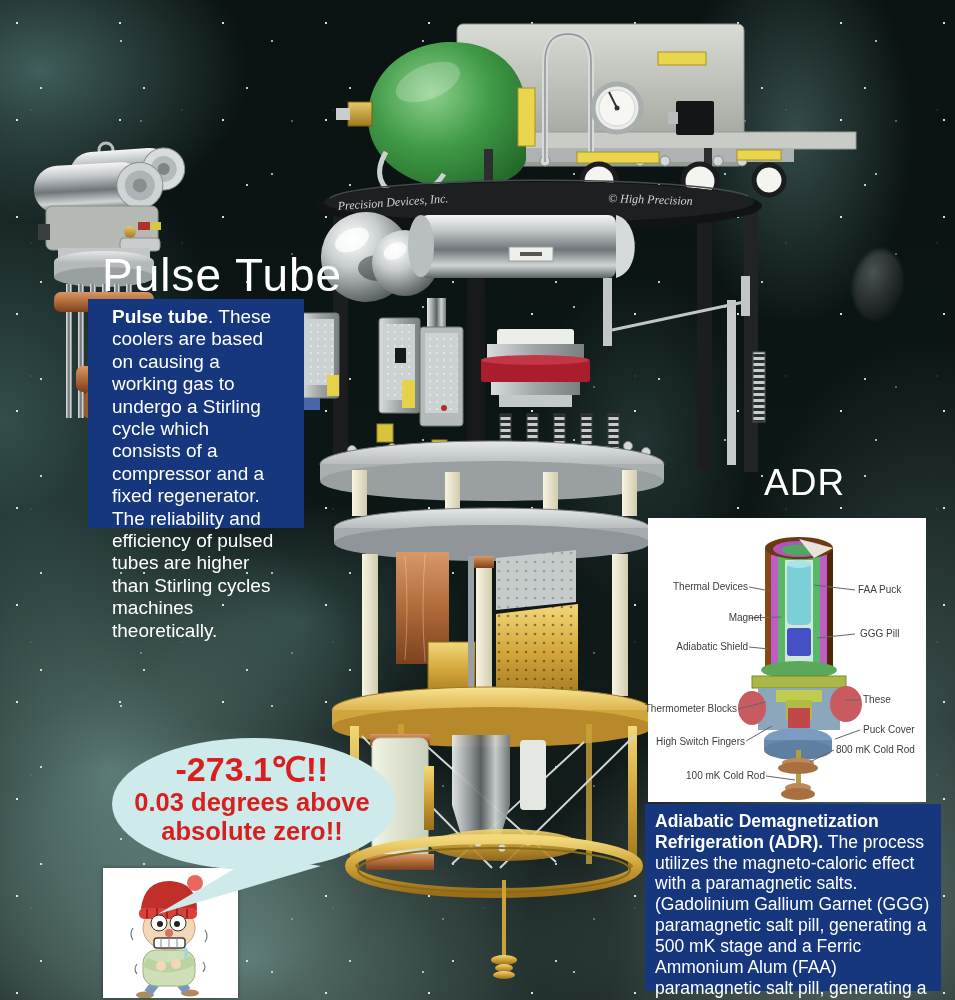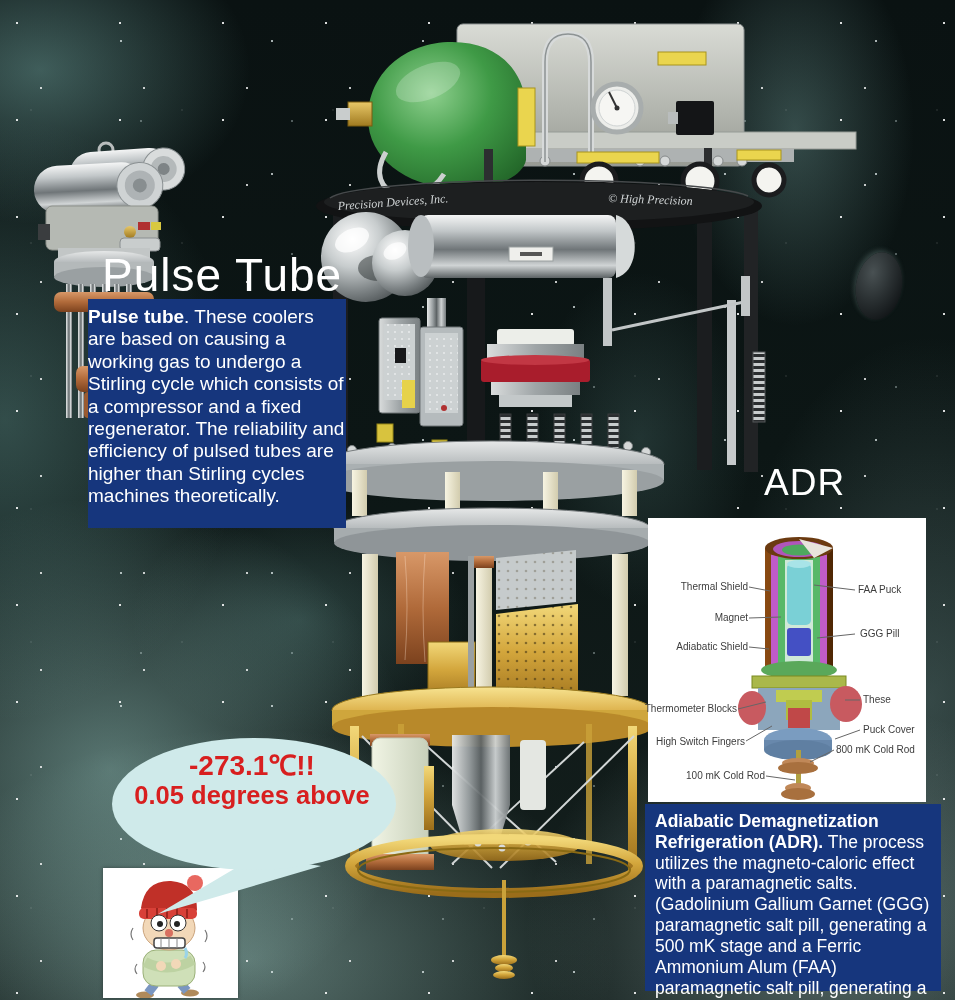--- a/index.html
+++ b/index.html
@@ -33,28 +33,28 @@
       radial-gradient(1px 1px at 77px 87px, rgba(255,255,255,.7) 50%, transparent 60%),
       radial-gradient(1.3px 1.3px at 141px 121px, rgba(225,242,242,.75) 50%, transparent 60%);}
   .asteroid{position:absolute;left:856px;top:252px;width:46px;height:68px;border-radius:50%;
     transform:rotate(10deg);
     background:radial-gradient(ellipse at 32% 32%, #495153 0%, #2b3133 42%, #131719 78%);
     box-shadow:-2px -2px 5px rgba(160,190,188,0.25);}
   .heading{position:absolute;color:#fff;font-weight:400;margin:0;letter-spacing:1px;}
   #pulse-heading{left:102px;top:248px;font-size:46px;}
   #adr-heading{left:764px;top:462px;font-size:37px;}
   .panel{position:absolute;background:#16367d;color:#fff;box-sizing:border-box;}
-  #pulse-desc{left:88px;top:299px;width:258px;height:229px;padding:7px 0;font-size:19px;line-height:1.18;}
+  #pulse-desc{left:88px;top:299px;width:216px;height:229px;padding:7px 24px;font-size:19px;line-height:1.18;}
   #adr-desc{left:645px;top:804px;width:296px;height:187px;padding:7px 10px;font-size:17.5px;line-height:1.19;}
   .panel b{font-weight:700;}
   .adr-box{position:absolute;left:648px;top:518px;width:278px;height:284px;background:#ffffff;}
   .adr-label{position:absolute;font-size:10px;color:#3d3d3d;white-space:nowrap;line-height:1;}
   .bubble-wrap{position:absolute;left:106px;top:736px;width:292px;height:190px;}
   .bubble-text{position:absolute;left:0;top:14px;width:292px;text-align:center;color:#d81f1f;font-weight:700;}
-  .bubble-temp{font-size:28px;line-height:1.12;}
+  .bubble-temp{font-size:34px;line-height:1.12;}
   .bubble-cap{font-size:25.5px;line-height:1.15;}
   .cartoon-box{position:absolute;left:103px;top:868px;width:135px;height:130px;background:#fff;
     box-shadow:0 0 4px rgba(0,0,0,.4);}
   svg{display:block;}
   .abs{position:absolute;left:0;top:0;}
 </style>
 </head>
 <body>
 
 <div class="stage">
@@ -440,22 +440,22 @@
         <line x1="90" y1="191" x2="118" y2="184"></line>
         <line x1="98" y1="223" x2="124" y2="208"></line>
         <line x1="118" y1="258" x2="147" y2="262"></line>
         <line x1="207" y1="72" x2="166" y2="67"></line>
         <line x1="207" y1="116" x2="169" y2="120"></line>
         <line x1="212" y1="182" x2="197" y2="182"></line>
         <line x1="212" y1="212" x2="187" y2="221"></line>
         <line x1="186" y1="232" x2="162" y2="244"></line>
       </g>
     </svg>
-    <span class="adr-label" style="right:178px;top:64px">Thermal Shield</span>
-    <span class="adr-label" style="right:178px;top:95px">Magnet</span>
+    <span class="adr-label" style="right:178px;top:64px">Thermal Devices</span>
+    <span class="adr-label" style="right:164px;top:95px">Magnet</span>
     <span class="adr-label" style="right:178px;top:124px">Adiabatic Shield</span>
     <span class="adr-label" style="right:189px;top:186px">Thermometer Blocks</span>
     <span class="adr-label" style="right:181px;top:219px">High Switch Fingers</span>
     <span class="adr-label" style="right:161px;top:253px">100 mK Cold Rod</span>
     <span class="adr-label" style="left:210px;top:67px">FAA Puck</span>
     <span class="adr-label" style="left:212px;top:111px">GGG Pill</span>
     <span class="adr-label" style="left:215px;top:177px">These</span>
     <span class="adr-label" style="left:215px;top:207px">Puck Cover</span>
     <span class="adr-label" style="left:188px;top:227px">800 mK Cold Rod</span>
   </div>
@@ -491,17 +491,18 @@
     </svg>
   </div>
 
   <div class="bubble-wrap">
     <svg width="292" height="190" viewBox="0 0 292 190">
       <path d="M150,120 L52,178 L215,130 Z" fill="#cfeaea"></path>
       <ellipse cx="148" cy="68" rx="142" ry="66" fill="#cfeaea"></ellipse>
     </svg>
     <div class="bubble-text">
       <div class="bubble-temp">-273.1℃!!</div>
-      <div class="bubble-cap">0.05 degrees above</div>
+      <div class="bubble-cap">0.03 degrees above</div>
+      <div class="bubble-cap">absolute zero!!</div>
     </div>
   </div>
 
 </div>
 
 </body></html>

